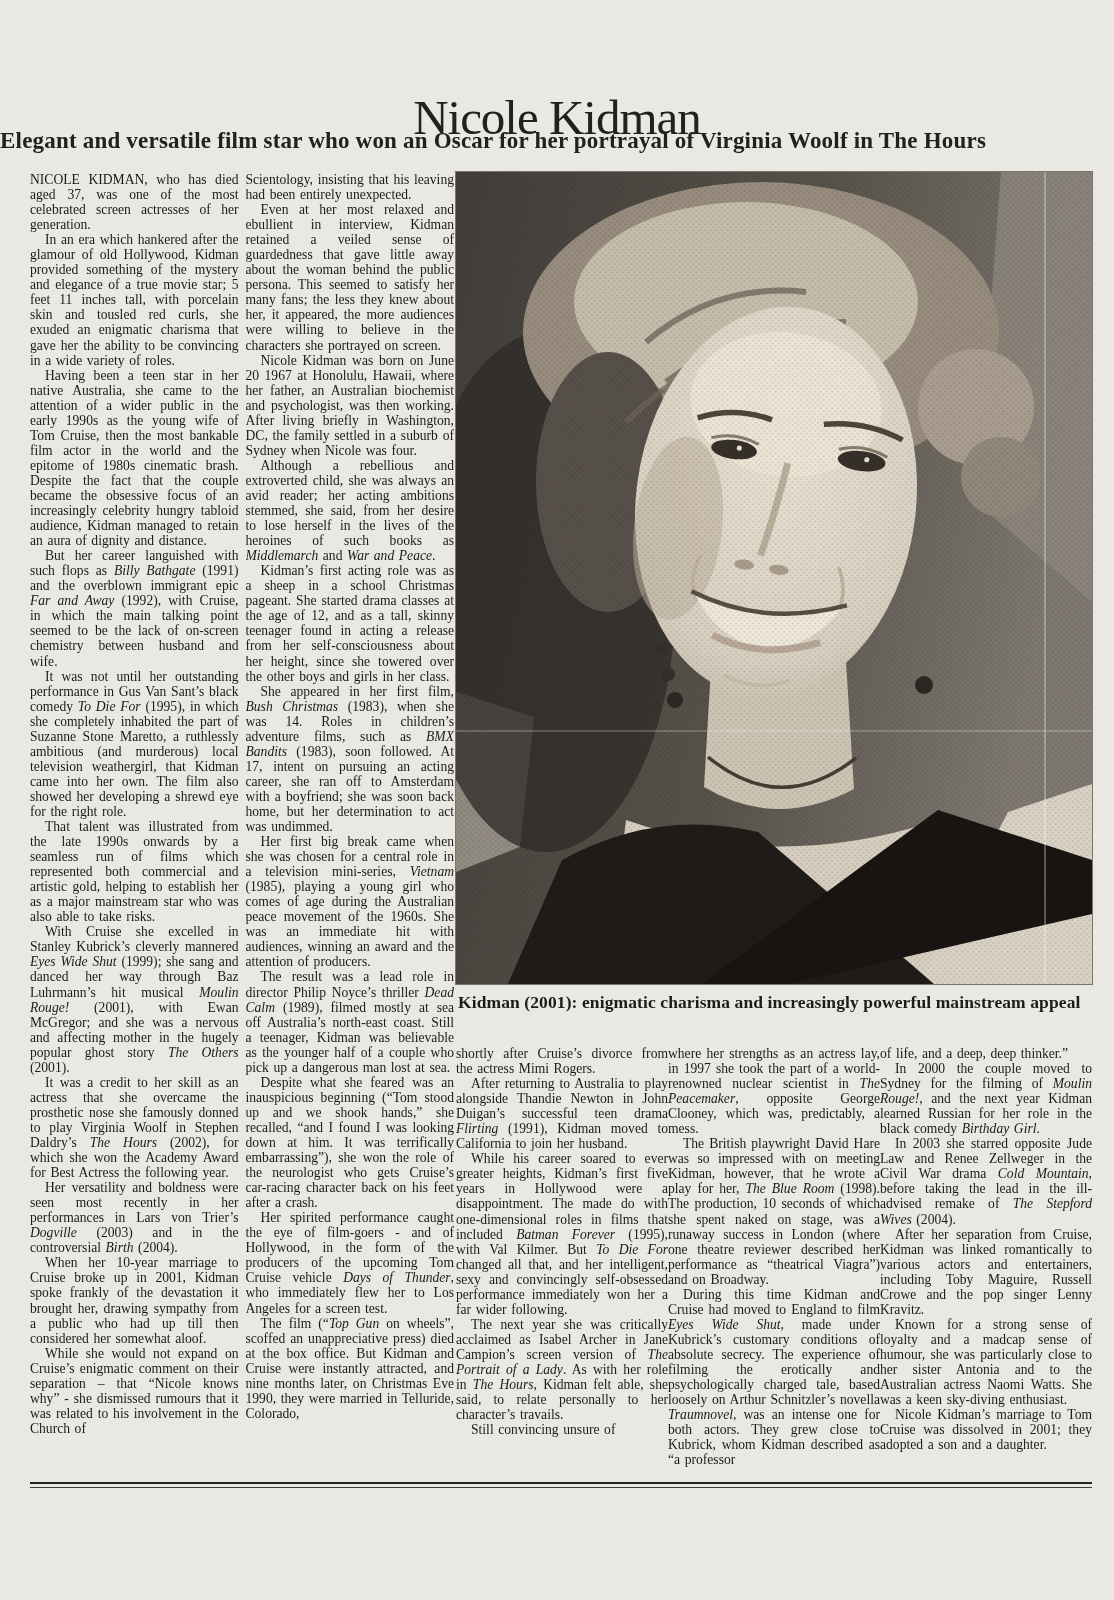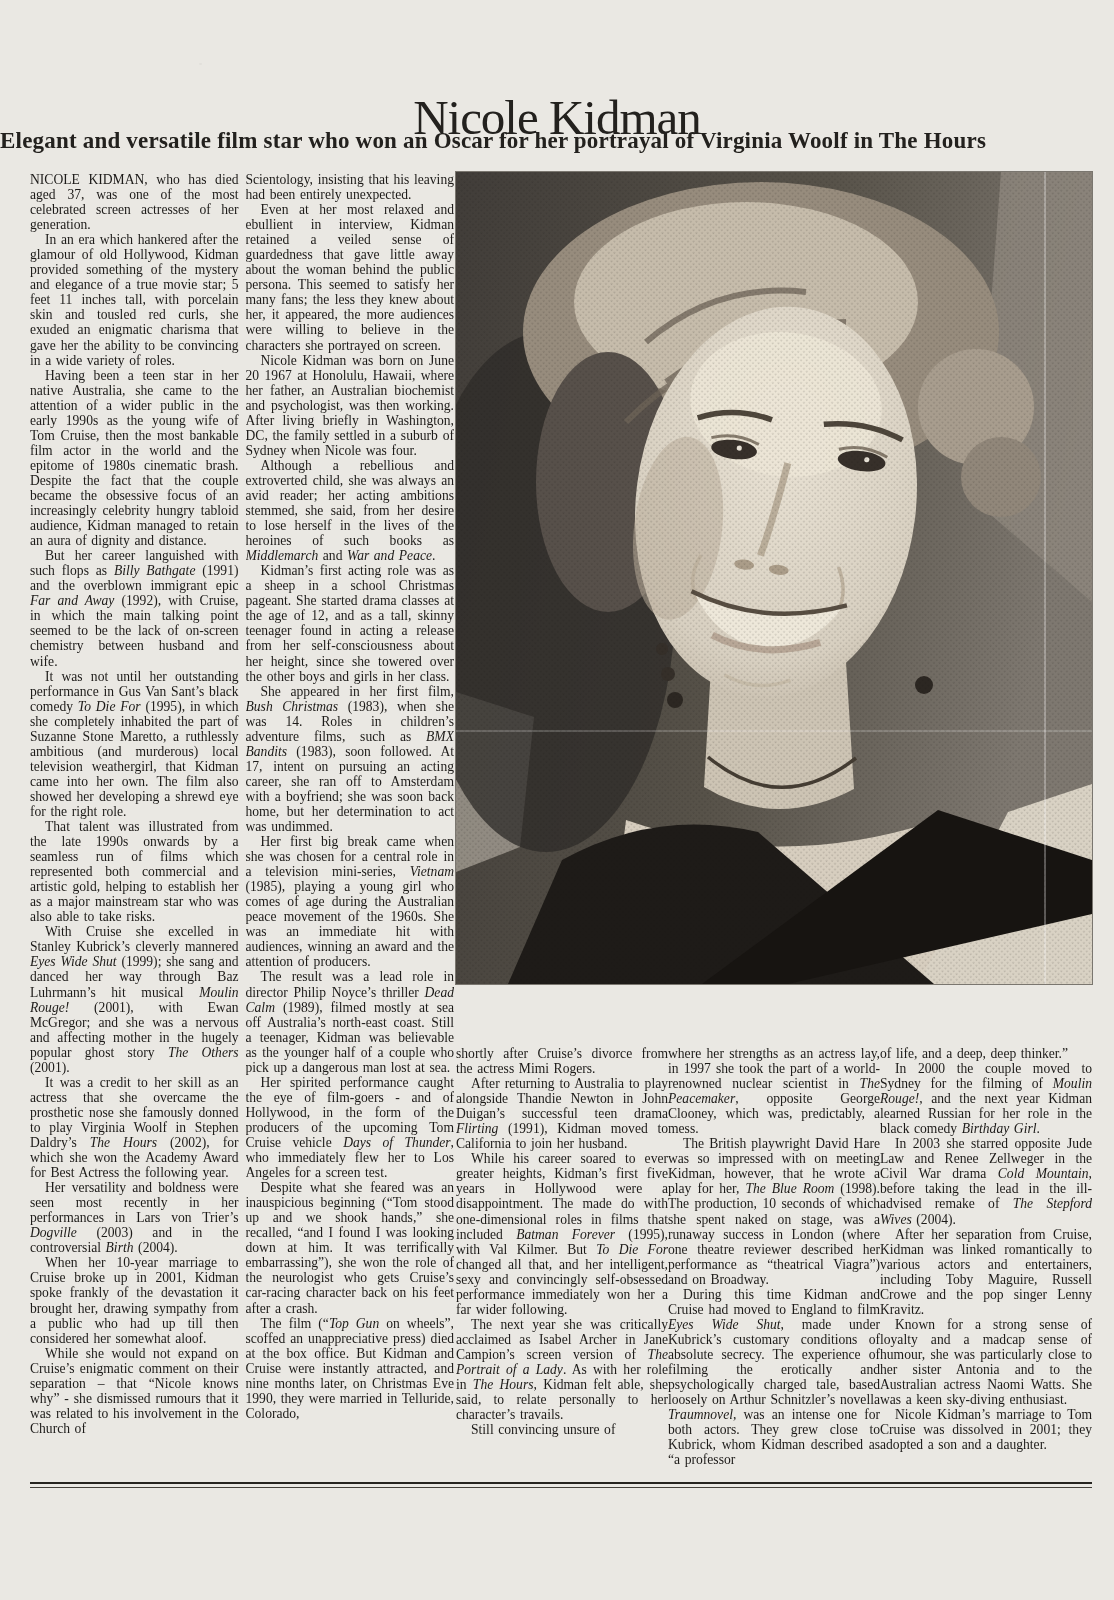--- a/index.html
+++ b/index.html
@@ -83,22 +83,22 @@
       </div>
     <div class="col">
         <p class="flush">Scientology, insisting that his leaving had been entirely unexpected.</p>
         <p>Even at her most relaxed and ebullient in interview, Kidman retained a veiled sense of guardedness that gave little away about the woman behind the public persona. This seemed to satisfy her many fans; the less they knew about her, it appeared, the more audiences were willing to believe in the characters she portrayed on screen.</p>
         <p>Nicole Kidman was born on June 20 1967 at Honolulu, Hawaii, where her father, an Australian biochemist and psychologist, was then working. After living briefly in Washington, DC, the family settled in a suburb of Sydney when Nicole was four.</p>
         <p>Although a rebellious and extroverted child, she was always an avid reader; her acting ambitions stemmed, she said, from her desire to lose herself in the lives of the heroines of such books as <i>Middlemarch</i> and <i>War and Peace</i>.</p>
         <p>Kidman’s first acting role was as a sheep in a school Christmas pageant. She started drama classes at the age of 12, and as a tall, skinny teenager found in acting a release from her self-consciousness about her height, since she towered over the other boys and girls in her class.</p>
         <p>She appeared in her first film, <i>Bush Christmas</i> (1983), when she was 14. Roles in children’s adventure films, such as <i>BMX Bandits</i> (1983), soon followed. At 17, intent on pursuing an acting career, she ran off to Amsterdam with a boyfriend; she was soon back home, but her determination to act was undimmed.</p>
         <p>Her first big break came when she was chosen for a central role in a television mini-series, <i>Vietnam</i> (1985), playing a young girl who comes of age during the Australian peace movement of the 1960s. She was an immediate hit with audiences, winning an award and the attention of producers.</p>
         <p>The result was a lead role in director Philip Noyce’s thriller <i>Dead Calm</i> (1989), filmed mostly at sea off Australia’s north-east coast. Still a teenager, Kidman was believable as the younger half of a couple who pick up a dangerous man lost at sea.</p>
+        <p>Despite what she feared was an inauspicious beginning (“Tom stood up and we shook hands,” she recalled, “and I found I was looking down at him. It was terrifically embarrassing”), she won the role of the neurologist who gets Cruise’s car-racing character back on his feet after a crash.</p>
         <p>Her spirited performance caught the eye of film-goers - and of Hollywood, in the form of the producers of the upcoming Tom Cruise vehicle <i>Days of Thunder</i>, who immediately flew her to Los Angeles for a screen test.</p>
-        <p>Despite what she feared was an inauspicious beginning (“Tom stood up and we shook hands,” she recalled, “and I found I was looking down at him. It was terrifically embarrassing”), she won the role of the neurologist who gets Cruise’s car-racing character back on his feet after a crash.</p>
         <p>The film (“<i>Top Gun</i> on wheels”, scoffed an unappreciative press) died at the box office. But Kidman and Cruise were instantly attracted, and nine months later, on Christmas Eve 1990, they were married in Telluride, Colorado,</p>
       </div>
   </div>
 
   <figure class="photo">
     <svg viewBox="0 0 636 812" preserveAspectRatio="none">
       <defs>
         <linearGradient id="bgGrad" x1="0" y1="0" x2="1" y2="0.25">
           <stop offset="0" stop-color="#413d39"></stop>
           <stop offset="0.55" stop-color="#575249"></stop>
@@ -165,20 +165,21 @@
       <path d="M52,812 L106,688 Q200,636 302,660 L478,812 Z" fill="#1e1b18"></path>
       <path d="M246,812 L482,638 L636,688 L636,742 L332,812 Z" fill="#171411"></path>
 
       <rect x="588" y="0" width="2" height="812" fill="#ffffff" opacity="0.3"></rect>
       <rect x="0" y="558" width="636" height="2" fill="#ffffff" opacity="0.2"></rect>
 
       <rect width="636" height="812" fill="url(#halftone)" opacity="0.17"></rect>
     </svg>
   </figure>
 
+  <figcaption class="photo-caption">Kidman (2001): enigmatic charisma and increasingly powerful mainstream appeal</figcaption>
 
   <div class="cols cols-bottom">
     <div class="col">
         <p class="flush">shortly after Cruise’s divorce from the actress Mimi Rogers.</p>
         <p>After returning to Australia to play alongside Thandie Newton in John Duigan’s successful teen drama <i>Flirting</i> (1991), Kidman moved to California to join her husband.</p>
         <p>While his career soared to ever greater heights, Kidman’s first five years in Hollywood were a disappointment. The made do with one-dimensional roles in films that included <i>Batman Forever</i> (1995), with Val Kilmer. But <i>To Die For</i> changed all that, and her intelligent, sexy and convincingly self-obsessed performance immediately won her a far wider following.</p>
         <p>The next year she was critically acclaimed as Isabel Archer in Jane Campion’s screen version of <i>The Portrait of a Lady</i>. As with her role in <i>The Hours</i>, Kidman felt able, she said, to relate personally to her character’s travails.</p>
         <p>Still convincing unsure of</p>
       </div>
     <div class="col">

